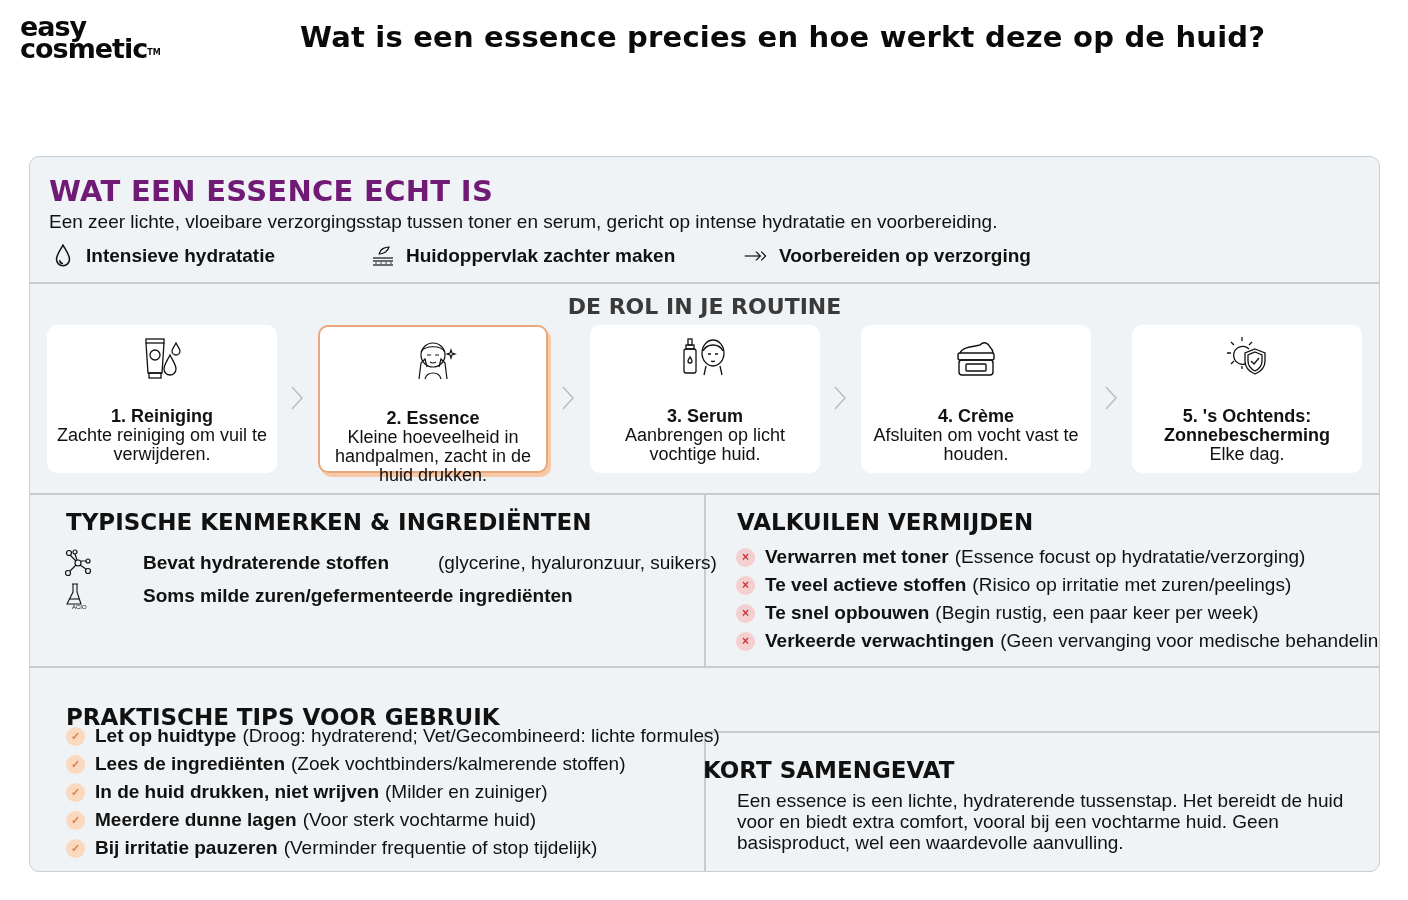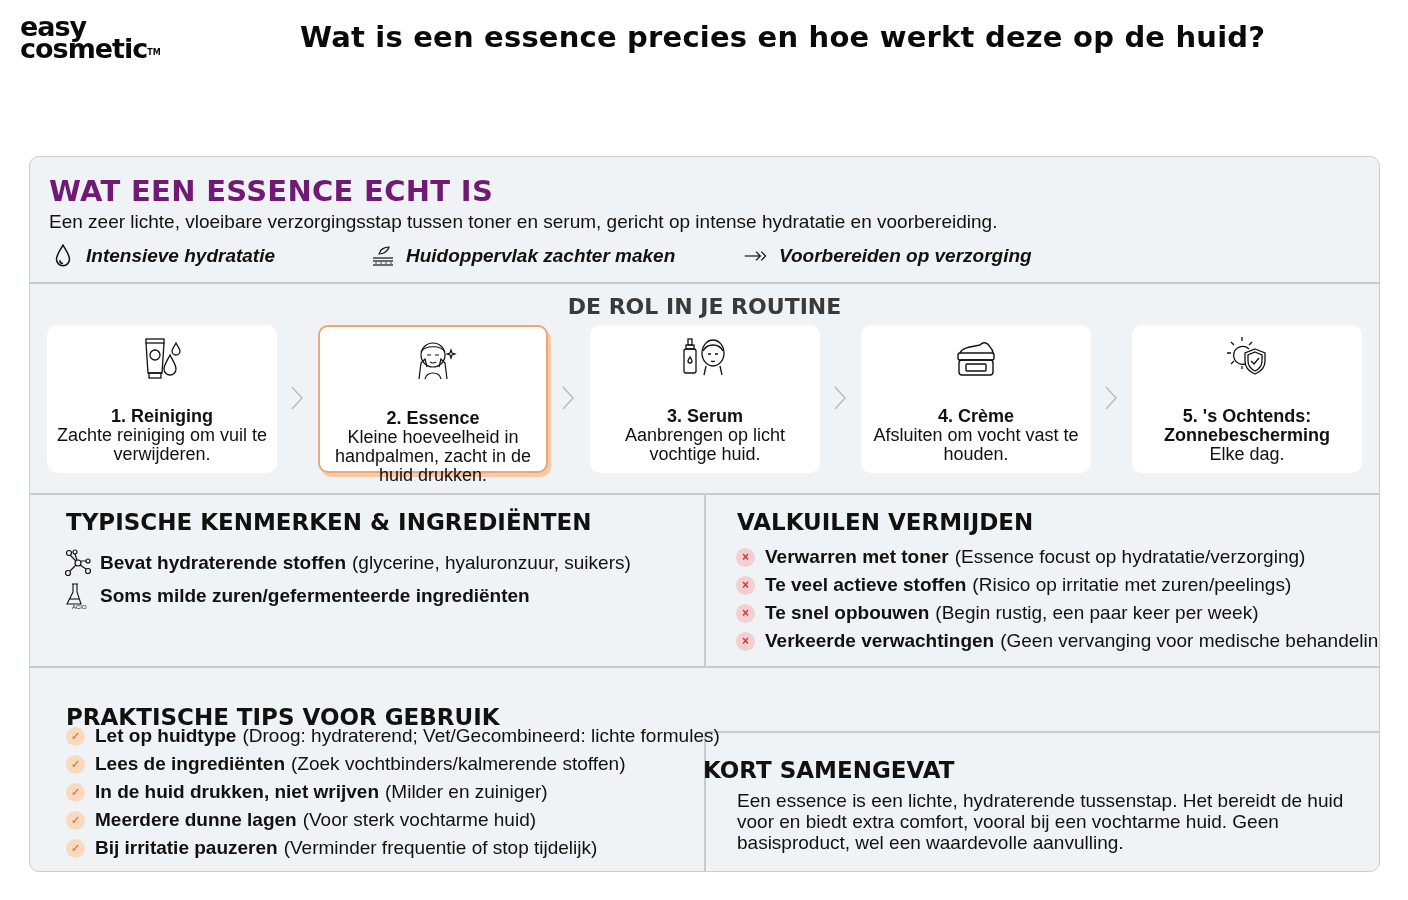--- a/index.html
+++ b/index.html
@@ -11,39 +11,39 @@
   .logo .l2 { font-size: 27px; display: block; }
   .logo .tm { font-size: 8px; letter-spacing: 0; vertical-align: top; position: relative; top: 4px; }
 
   .page-title { position: absolute; left: 300px; top: 20px; font-family: "DejaVu Sans", sans-serif; font-weight: bold; font-size: 29px; color: #0a0a0a; letter-spacing: 0.2px; }
 
   .card { position: absolute; left: 29px; top: 156px; width: 1351px; height: 716px; background: #f0f3f5; border: 1.5px solid #c9ced2; border-radius: 10px; overflow: hidden; }
 
   .sec-what { position: absolute; left: 0; top: 0; width: 100%; height: 126px; }
   .sec-what h2 { position: absolute; left: 19px; top: 17px; font-family: "DejaVu Sans", sans-serif; font-weight: bold; font-size: 29px; color: #701a75; letter-spacing: 0.3px; }
   .sec-what .desc { position: absolute; left: 19px; top: 54px; font-size: 19px; color: #111; }
-  .feat { position: absolute; top: 86px; display: flex; align-items: center; gap: 10px; font-weight: bold; font-size: 19px; color: #111; font-style: italic; }
+  .feat { position: absolute; top: 86px; display: flex; align-items: center; gap: 10px; font-weight: bold; font-size: 19px; color: #111; }
   .feat svg { width: 26px; height: 26px; }
 
   .hline { position: absolute; height: 1.5px; background: #c6cbd0; }
   .vline { position: absolute; width: 1.5px; background: #c6cbd0; }
 
   .routine-title { position: absolute; left: 0; width: 100%; top: 137px; text-align: center; font-family: "DejaVu Sans", sans-serif; font-weight: bold; font-size: 22px; color: #3a3a3a; }
   .step { position: absolute; top: 168px; width: 230px; height: 148px; background: #ffffff; border-radius: 10px; text-align: center; }
   .step.active { border: 2px solid #eba67a; box-shadow: 3px 4px 0 #f6c9a8; }
   .step svg { display: block; margin: 8px auto 0; width: 52px; height: 52px; }
   .step .st { font-weight: bold; font-size: 18px; line-height: 19px; margin-top: 22px; }
   .step .sd { font-size: 18px; line-height: 19px; padding: 0 8px; }
   .chev { position: absolute; top: 228px; width: 14px; height: 26px; }
 
   .colhead { position: absolute; font-family: "DejaVu Sans", sans-serif; font-weight: bold; font-size: 23px; color: #111; }
   .list { position: absolute; list-style: none; }
   .list li { display: flex; align-items: center; font-size: 19px; color: #111; white-space: nowrap; }
   .list li b { font-weight: bold; margin-right: 6px; }
-  .list.ing li { height: 33px; }
+  .list.ing li { height: 33px; gap: 43px; }
   .list.ing li svg { width: 28px; height: 28px; margin-right: 8px; }
   .list.pit li { height: 28px; }
   .list.tip li { height: 28px; }
   .xbadge { width: 19px; height: 19px; border-radius: 50%; background: #f3cfcf; color: #d0353d; font-size: 12px; font-weight: bold; display: inline-flex; align-items: center; justify-content: center; margin-right: 10px; flex: none; }
   .cbadge { width: 19px; height: 19px; border-radius: 50%; background: #fbd9bf; color: #d88552; font-size: 11px; font-weight: bold; display: inline-flex; align-items: center; justify-content: center; margin-right: 10px; flex: none; }
 
   .summary-text { position: absolute; left: 707px; top: 633px; width: 610px; font-size: 19px; line-height: 21px; color: #111; }
 </style>
 </head>
 <body>

